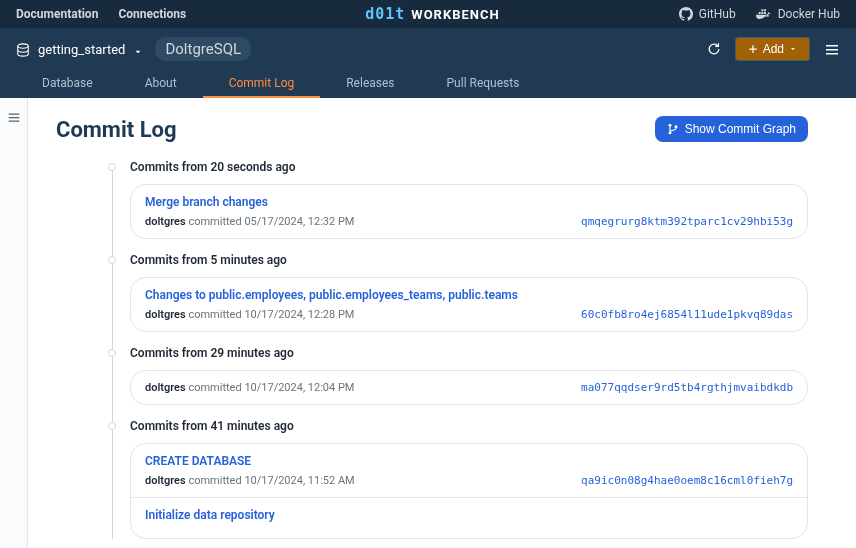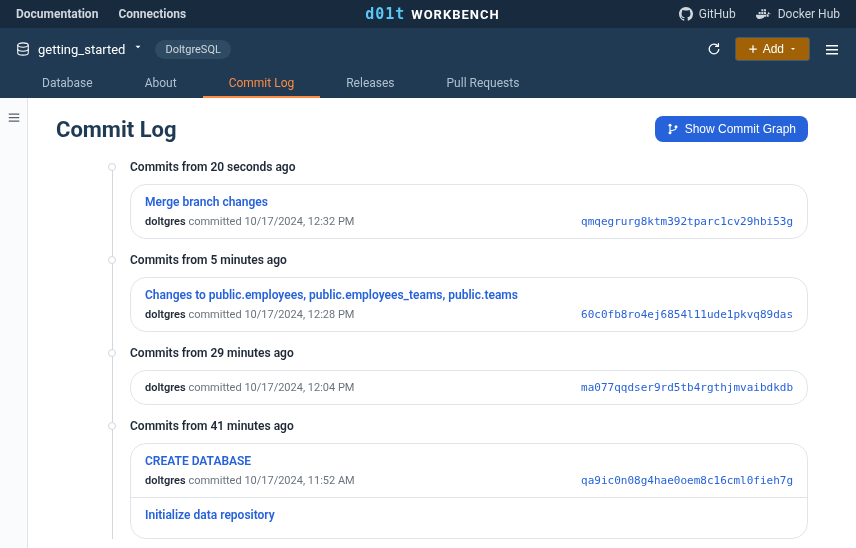--- a/index.html
+++ b/index.html
@@ -7,23 +7,23 @@
   
   .topbar { background: #182a3d; height: 28px; display: flex; align-items: center; padding: 0 16px; color: #d0d7de; font-size: 12px; }
   .topbar-left { display: flex; gap: 20px; }
   .topbar-left a { color: #d0d7de; text-decoration: none; cursor: pointer; font-weight: bold; }
   .topbar-center { flex: 1; display: flex; justify-content: center; align-items: center; font-weight: 700; color: #fff; letter-spacing: 1px; font-size: 13px; }
   .topbar-center .logo-d01t { color: #5ac8fa; font-family: monospace; font-weight: 700; font-size: 15px; margin-right: 6px; }
   .topbar-right { display: flex; gap: 20px; align-items: center; }
   .topbar-right a { color: #d0d7de; text-decoration: none; display: flex; align-items: center; gap: 6px; cursor: pointer; }
   
   .subbar { background: #1f3a52; height: 42px; display: flex; align-items: center; padding: 0 16px; gap: 12px; color: #fff; }
-  .db-selector { display: flex; align-items: flex-start; gap: 8px; cursor: pointer; font-size: 13px; }
+  .db-selector { display: flex; align-items: flex-end; gap: 8px; cursor: pointer; font-size: 13px; }
   .db-selector .db-icon { width:14px; height:14px; display:inline-flex; }
-  .pill { background: #2e4b63; padding: 3px 10px; border-radius: 10px; font-size: 11px; color: #d0d7de; }
+  .pill { background: #2e4b63; padding: 3px 10px; border-radius: 10px; font-size: 15px; color: #d0d7de; }
   .subbar-right { margin-left: auto; display: flex; align-items: center; gap: 14px; }
   .refresh-btn { background: none; border: none; color: #fff; cursor: pointer; display:flex; }
   .add-btn { background: #a16207; border: 1px solid #3e5b73; color: #fff; padding: 4px 12px; border-radius: 3px; cursor: pointer; display: flex; align-items: center; gap: 5px; font-size: 12px; }
   .menu-btn { background: none; border: none; color: #fff; cursor: pointer; display:flex; }
   
   .tabs { background: #1f3a52; height: 28px; display: flex; align-items: flex-end; padding: 0 16px; gap: 0; }
   .tab { padding: 6px 26px; color: #b0c0d0; font-size: 12px; cursor: pointer; border-bottom: 2px solid transparent; }
   .tab.active { color: #ff8c42; border-bottom-color: #ff8c42; }
   
   .main { display: flex; height: calc(548px - 28px - 42px - 28px); }
@@ -152,21 +152,21 @@
     <div class="timeline" id="timeline">
       <div class="timeline-line"></div>
     <div class="group">
           <div class="group-dot"></div>
           <div class="group-header">Commits from 20 seconds ago</div>
           <div class="commit-list">
             <div class="commit">
               <div class="commit-row">
                 <div class="commit-left">
                   <a class="commit-title">Merge branch changes</a>
-                  <div class="commit-meta"><span class="author">doltgres</span> <span>committed</span> <span>10/17/2024, 12:32 PM</span></div>
+                  <div class="commit-meta"><span class="author">doltgres</span> <span>committed</span> <span>05/17/2024, 12:32 PM</span></div>
                 </div>
                 <a class="commit-hash">qmqegrurg8ktm392tparc1cv29hbi53g</a>
               </div>
             </div>
           </div>
         </div>
         <div class="group">
           <div class="group-dot"></div>
           <div class="group-header">Commits from 5 minutes ago</div>
           <div class="commit-list">

